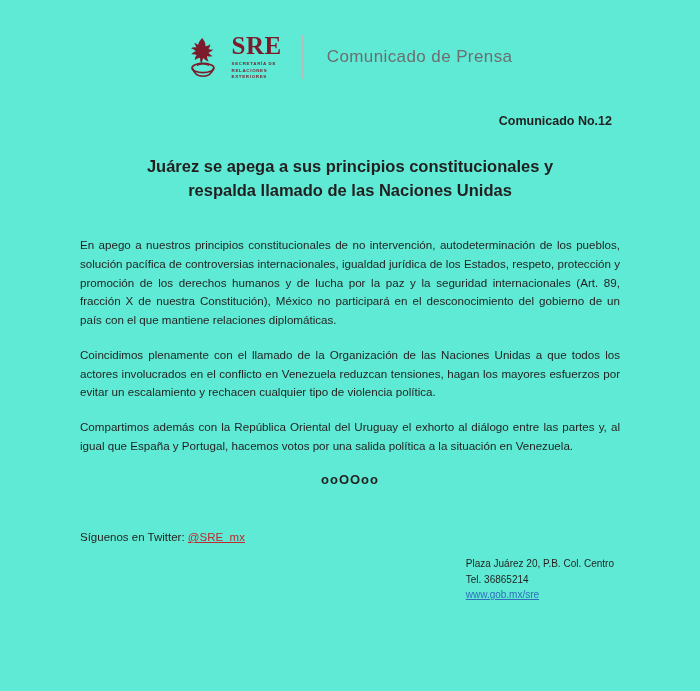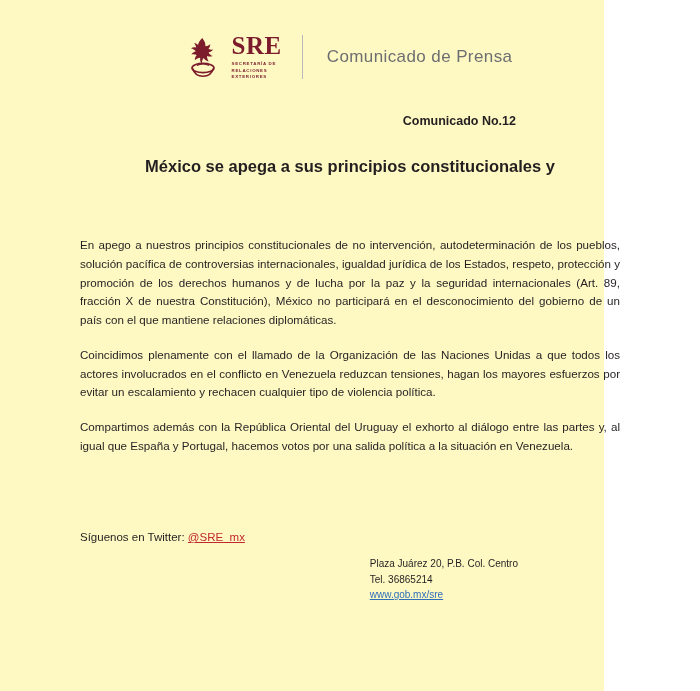--- a/index.html
+++ b/index.html
@@ -9,23 +9,23 @@
   }
   body {
     width: 700px;
     height: 691px;
     font-family: "Liberation Sans", sans-serif;
     color: #231f20;
     overflow: hidden;
   }
   .page {
     position: relative;
-    width: 604px;
+    width: 700px;
     height: 691px;
-    background: #fef9c3;
+    background: #5eead4;
   }
 
   
   .letterhead {
     position: absolute;
     left: 0;
     top: 22px;
     width: 700px;
     height: 70px;
     display: flex;
@@ -192,27 +192,29 @@
 
       <div class="comunicado-title">Comunicado de Prensa</div>
     </div>
   </div>
 
   <div class="meta">
     <div class="num">Comunicado No.12</div>
   </div>
 
   <h1 class="headline">
-    <span>México se apega a sus principios constitucionales y</span><br>
+    <span>Juárez se apega a sus principios constitucionales y</span><br>
+    <span>respalda llamado de las Naciones Unidas</span>
   </h1>
 
   <div class="body">
     <p>En apego a nuestros principios constitucionales de no intervención, autodeterminación de los pueblos, solución pacífica de controversias internacionales, igualdad jurídica de los Estados, respeto, protección y promoción de los derechos humanos y de lucha por la paz y la seguridad internacionales (Art. 89, fracción X de nuestra Constitución), México no participará en el desconocimiento del gobierno de un país con el que mantiene relaciones diplomáticas.</p>
     <p>Coincidimos plenamente con el llamado de la Organización de las Naciones Unidas a que todos los actores involucrados en el conflicto en Venezuela reduzcan tensiones, hagan los mayores esfuerzos por evitar un escalamiento y rechacen cualquier tipo de violencia política.</p>
     <p>Compartimos además con la República Oriental del Uruguay el exhorto al diálogo entre las partes y, al igual que España y Portugal, hacemos votos por una salida política a la situación en Venezuela.</p>
+    <div class="ornament">ooOOoo</div>
   </div>
 
   <div class="twitter">
     <span>Síguenos en Twitter:</span>
     <a href="#">@SRE_mx</a>
   </div>
 
   <div class="footer">
     <div>Plaza Juárez 20, P.B. Col. Centro</div>
     <div>Tel. 36865214</div>

